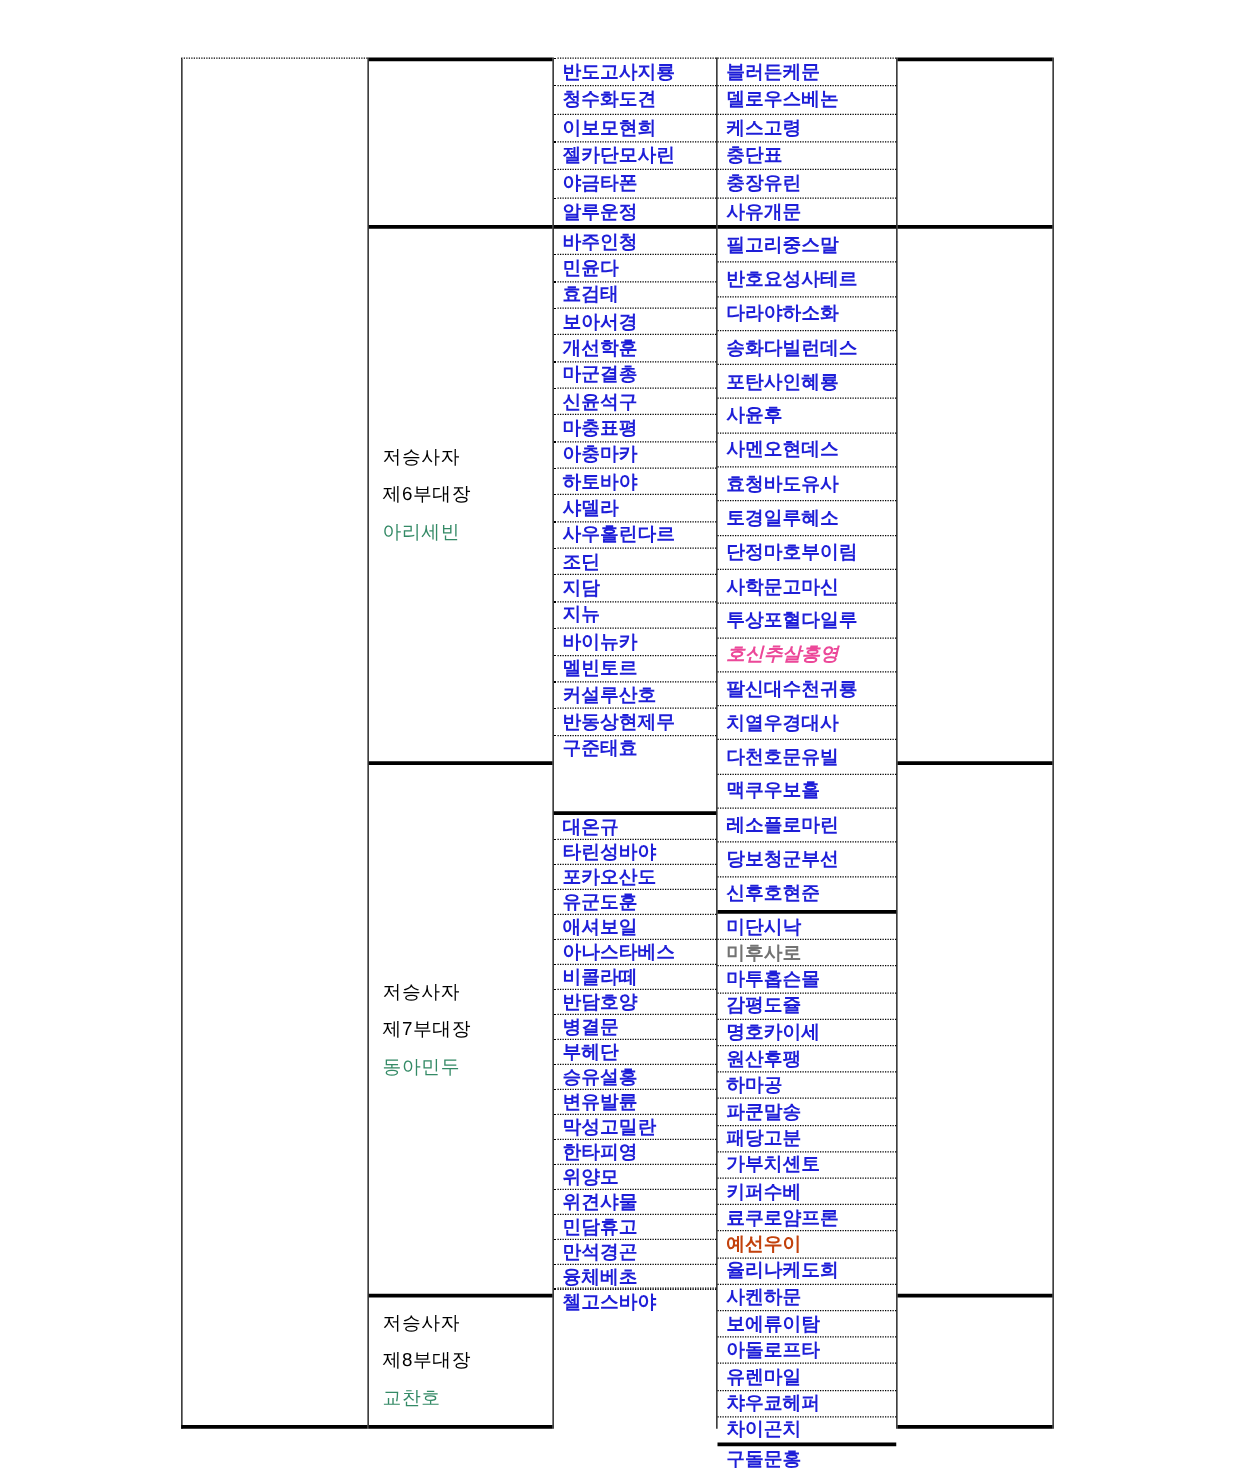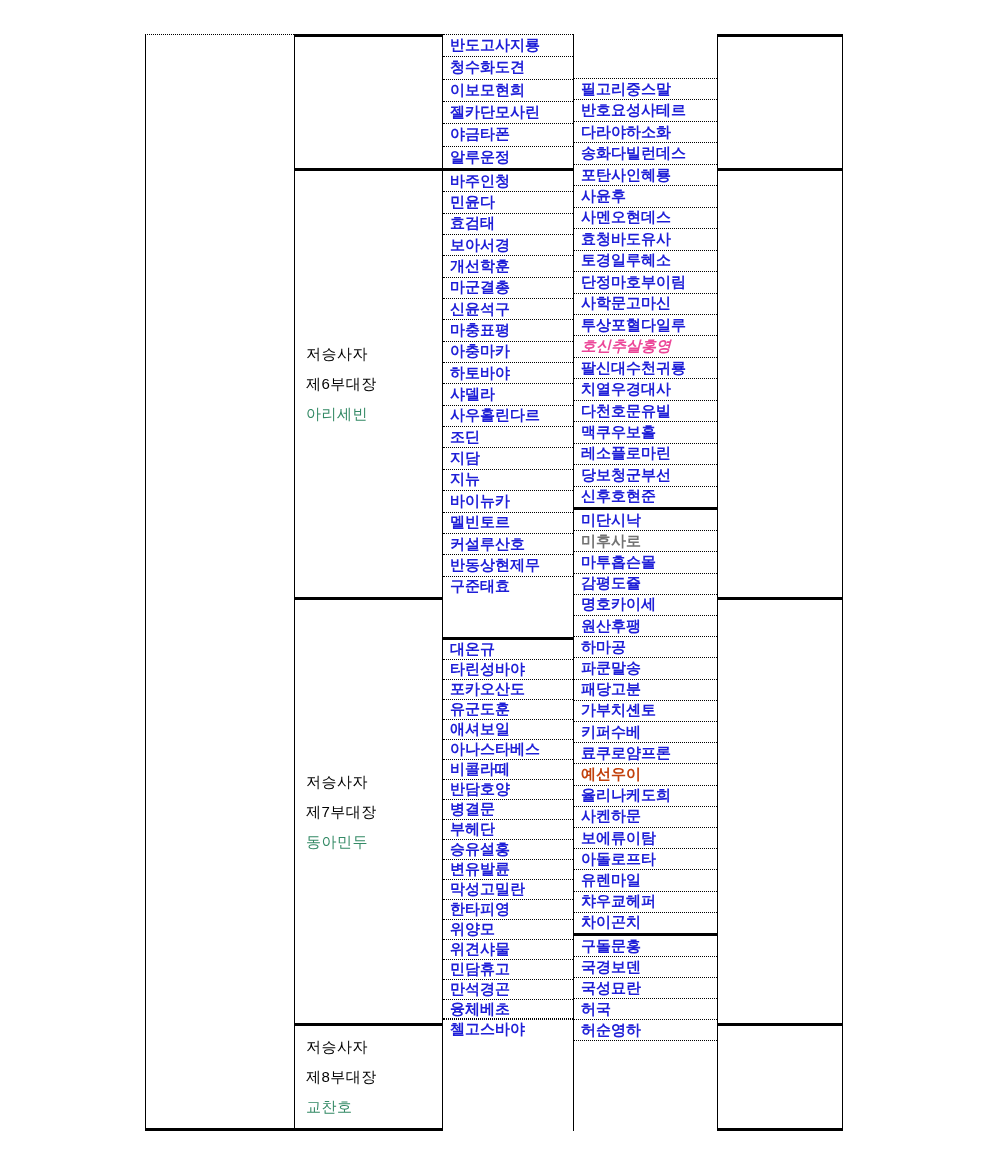--- a/index.html
+++ b/index.html
@@ -1,21 +1,21 @@
 <!DOCTYPE html>
 <html><head>
 <meta charset="utf-8">
 <style>
   html,body { margin:0; padding:0; background:#ffffff; }
   .page {
     position:relative; width:992px; height:1175px; background:#ffffff;
     font-family:"Liberation Sans","DejaVu Sans",sans-serif; overflow:hidden;
   }
   .tbl { position:absolute; left:145px; top:34px; width:698px; height:1097px; }
-  .col { position:absolute; top:0; height:1097px; box-sizing:border-box; }
+  .col { position:absolute; top:12px; height:1097px; box-sizing:border-box; }
   .col-a { left:0; width:149px;
     border-top:1px dotted #000; border-left:1px solid #000; border-bottom:3px solid #000; }
   .col-b { left:149px; width:149px; border-left:1px solid #000; border-right:1px solid #000; }
   .col-c { left:298px; width:130px; }
   .col-d { left:428px; width:144px; border-left:1px solid #000; }
   .col-e { left:572px; width:126px; border-left:1px solid #000; border-right:1px solid #000; }
 
   .label-cell, .empty-cell {
     box-sizing:border-box; border-top:3px solid #000;
     display:flex; flex-direction:column; justify-content:center; padding-left:11px;
@@ -106,21 +106,29 @@
           <div class="name-row" style="color: rgb(30, 30, 216);">한타피영</div>
           <div class="name-row" style="color: rgb(30, 30, 216);">위양모</div>
           <div class="name-row" style="color: rgb(30, 30, 216);">위견샤물</div>
           <div class="name-row" style="color: rgb(30, 30, 216);">민담휴고</div>
           <div class="name-row" style="color: rgb(30, 30, 216);">만석경곤</div>
           <div class="name-row" style="color: rgb(30, 30, 216);">융체베초</div>
           <div class="name-row" style="color: rgb(30, 30, 216);">첼고스바야</div>
         </div>
       </div>
     <div class="col col-d" id="col-d">
-        <div class="name-sec" style="height: 429px; margin-top: 44px;">
+        <div class="name-sec" style="height: 134px;">
+          <div class="name-row" style="color: rgb(30, 30, 216);">블러든케문</div>
+          <div class="name-row" style="color: rgb(30, 30, 216);">델로우스베논</div>
+          <div class="name-row" style="color: rgb(30, 30, 216);">케스고령</div>
+          <div class="name-row" style="color: rgb(30, 30, 216);">충단표</div>
+          <div class="name-row" style="color: rgb(30, 30, 216);">충장유린</div>
+          <div class="name-row" style="color: rgb(30, 30, 216);">사유개문</div>
+        </div>
+        <div class="name-sec" style="height: 548px;">
           <div class="name-row" style="color: rgb(30, 30, 216);">필고리중스말</div>
           <div class="name-row" style="color: rgb(30, 30, 216);">반호요성사테르</div>
           <div class="name-row" style="color: rgb(30, 30, 216);">다라야하소화</div>
           <div class="name-row" style="color: rgb(30, 30, 216);">송화다빌런데스</div>
           <div class="name-row" style="color: rgb(30, 30, 216);">포탄사인혜룡</div>
           <div class="name-row" style="color: rgb(30, 30, 216);">사윤후</div>
           <div class="name-row" style="color: rgb(30, 30, 216);">사멘오현데스</div>
           <div class="name-row" style="color: rgb(30, 30, 216);">효청바도유사</div>
           <div class="name-row" style="color: rgb(30, 30, 216);">토경일루혜소</div>
           <div class="name-row" style="color: rgb(30, 30, 216);">단정마호부이림</div>

